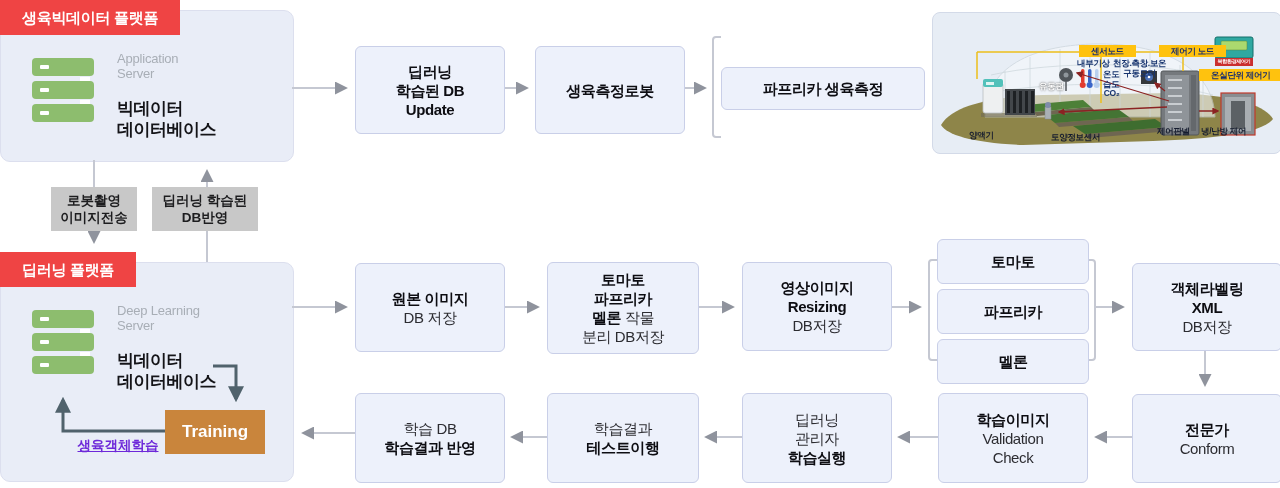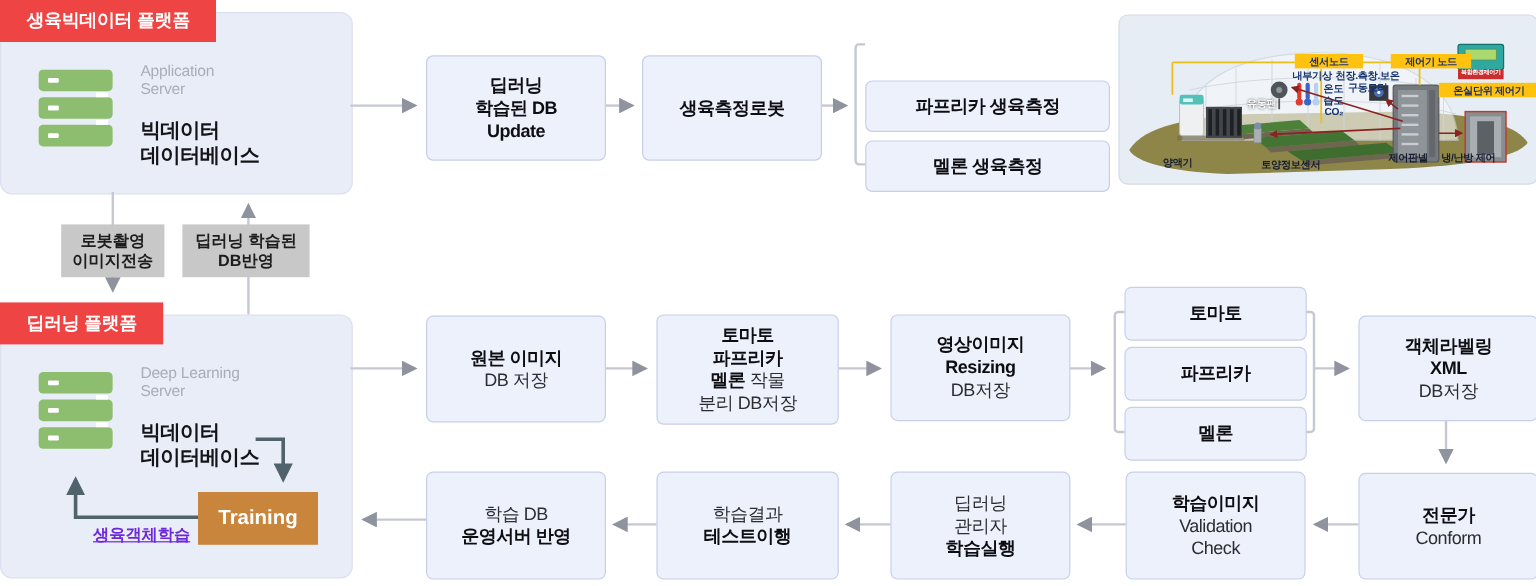--- a/index.html
+++ b/index.html
@@ -141,23 +141,20 @@
     <div class="line b pre">딥러닝
 학습된 DB
 Update</div>
   </div>
   <div class="pbox" style="left:535px;top:46px;width:148px;height:86px">
     <div class="line b">생육측정로봇</div>
   </div>
   <div class="pbox" style="left:721px;top:67px;width:202px;height:41px">
     <div class="line b">파프리카 생육측정</div>
   </div>
-  <div class="pbox" style="left:721px;top:117px;width:202px;height:41px">
-    <div class="line b">멜론 생육측정</div>
-  </div>
 
   <div class="pbox" style="left:355px;top:263px;width:148px;height:87px">
     <div class="line b">원본 이미지</div>
     <div class="line">DB 저장</div>
   </div>
   <div class="pbox" style="left:547px;top:262px;width:150px;height:90px">
     <div class="line b">토마토</div>
     <div class="line b">파프리카</div>
     <div class="line"><span class="b">멜론</span><span> 작물</span></div>
     <div class="line">분리 DB저장</div>
@@ -195,21 +192,21 @@
     <div class="line pre">딥러닝
 관리자</div>
     <div class="line b">학습실행</div>
   </div>
   <div class="pbox" style="left:547px;top:393px;width:150px;height:88px">
     <div class="line">학습결과</div>
     <div class="line b">테스트이행</div>
   </div>
   <div class="pbox" style="left:355px;top:393px;width:148px;height:88px">
     <div class="line">학습 DB</div>
-    <div class="line b">운영서버 반영</div>
+    <div class="line b">학습결과 반영</div>
   </div>
 
   <div class="gh">
     <svg width="348" height="140" viewBox="0 0 348 140">
       <defs>
         <marker id="ar" markerUnits="userSpaceOnUse" markerWidth="7" markerHeight="7" refX="8" refY="5" viewBox="0 0 10 10" orient="auto">
             <path d="M0,0L10,5L0,10Z" fill="#8b2222"></path>
           </marker>
       </defs>
 

